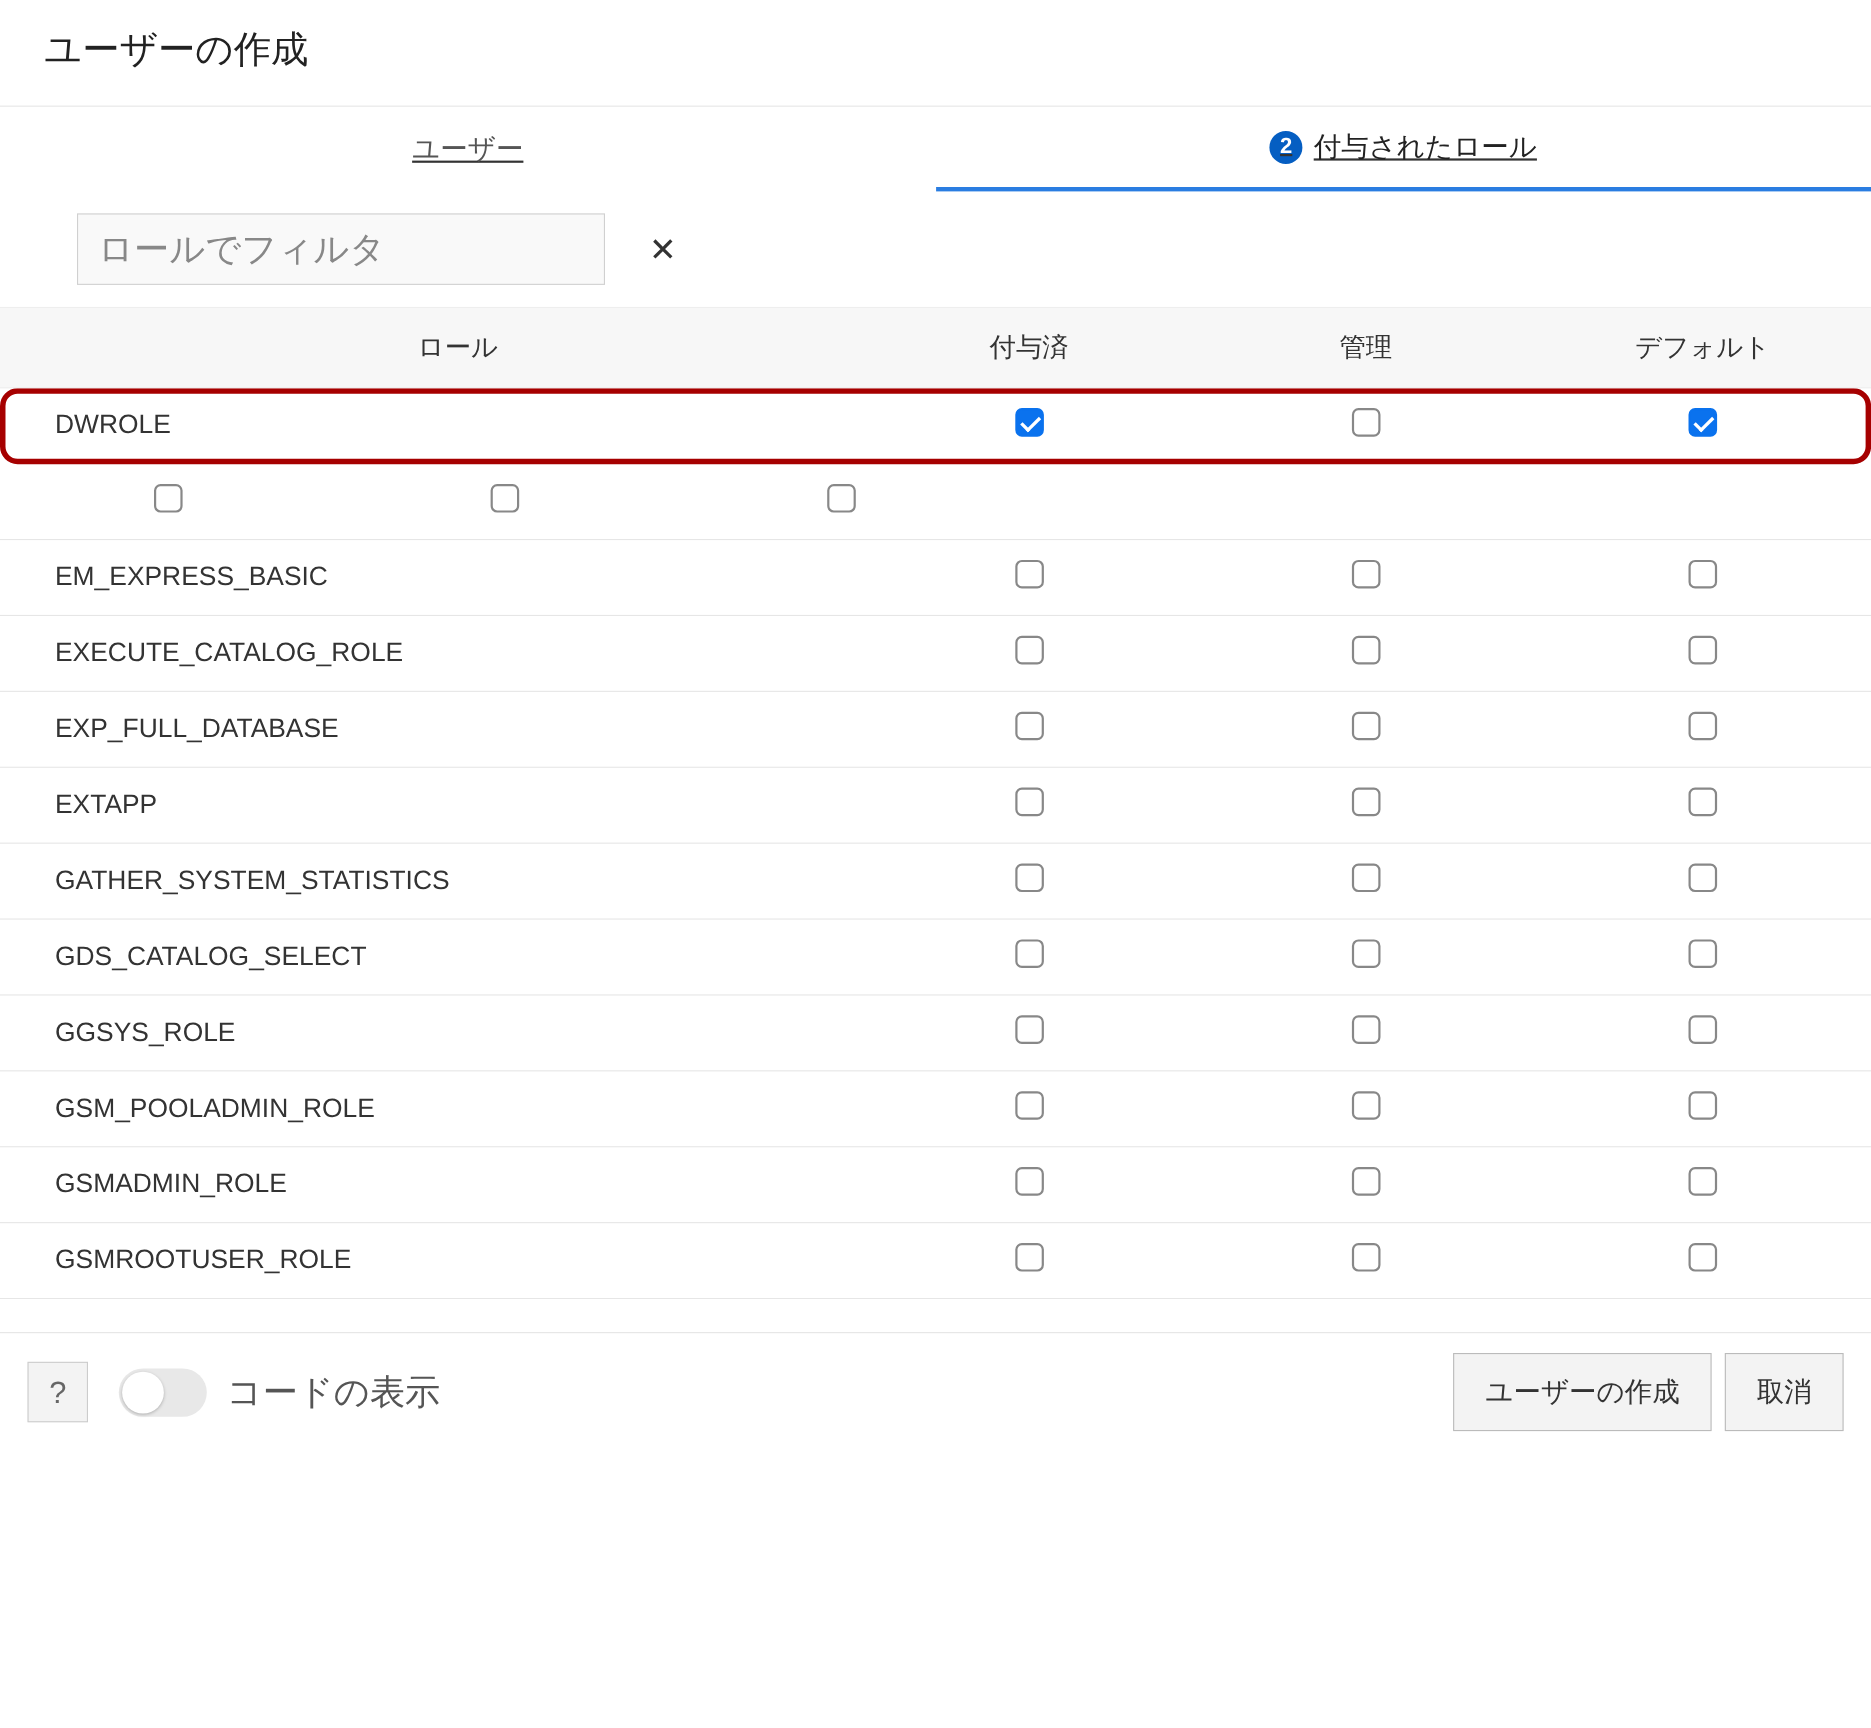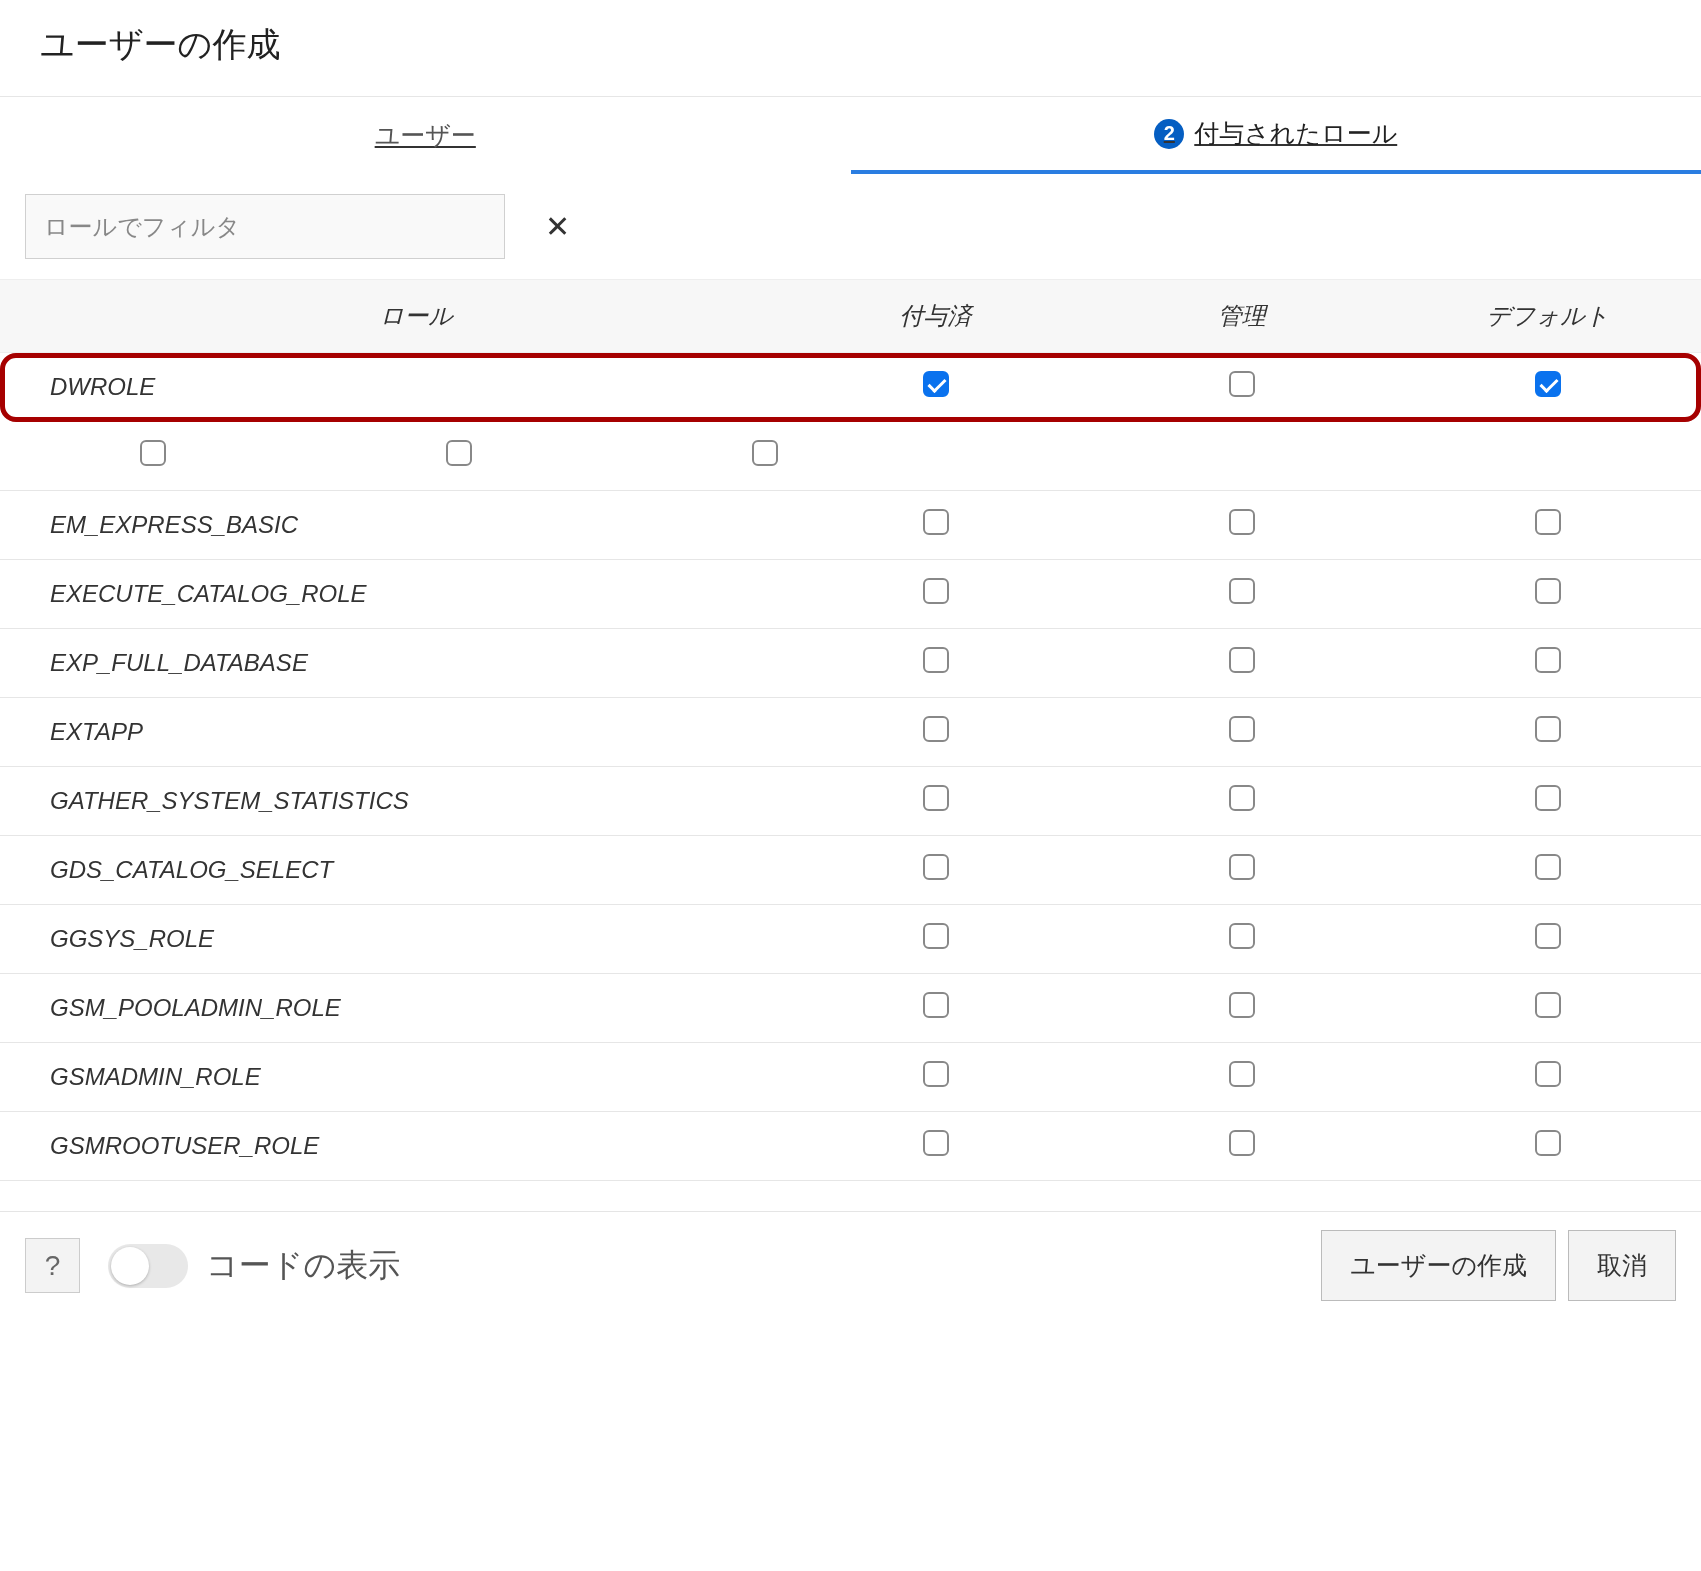--- a/index.html
+++ b/index.html
@@ -59,34 +59,34 @@
       align-items: center;
       gap: 40px;
       padding: 20px 20px 20px 25px;
     }
     .filter-input {
       width: 480px;
       height: 65px;
       border: 1px solid #d0d0d0;
       background: #f9f9f9;
       padding: 0 18px;
-      font-size: 24px;
+      font-size: 32px;
       color: #a16207;
+      margin-left: 45px;
     }
     .filter-input::placeholder { color: #888; }
     .clear-btn {
       background: none;
       border: none;
       font-size: 30px;
       cursor: pointer;
       color: #333;
     }
     .table-wrap {
       position: relative;
-      font-style: italic;
     }
     .table-header {
       display: flex;
       background: #f7f7f7;
       padding: 20px 0;
       border-top: 1px solid #eee;
       border-bottom: 1px solid #eee;
     }
     .col-role { flex: 0 0 46%; padding-left: 50px; text-align: center; }
     .col-granted { flex: 0 0 18%; text-align: center; }

